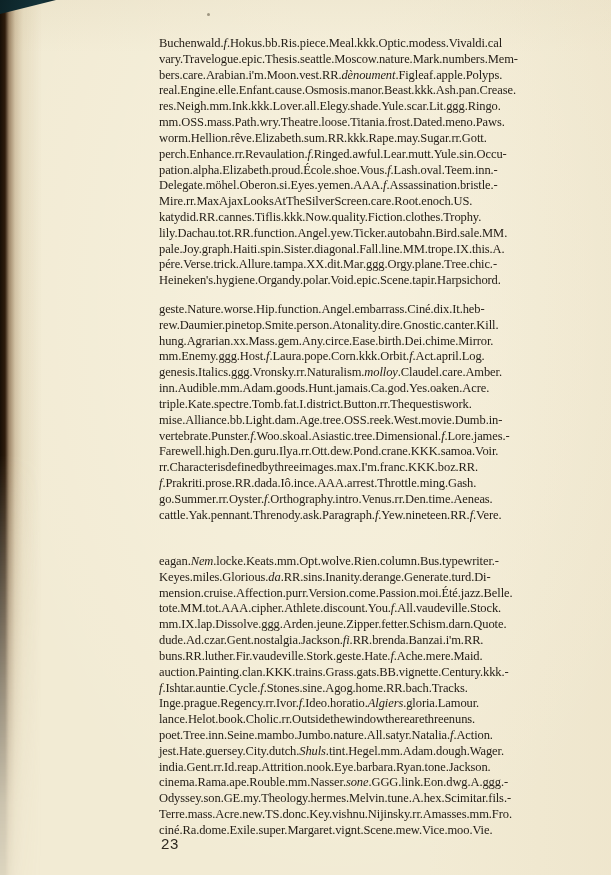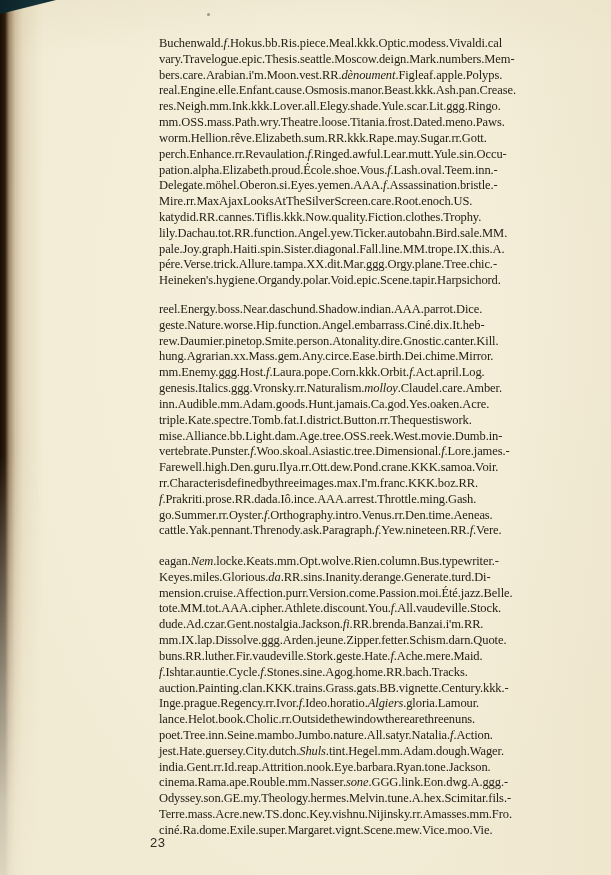--- a/index.html
+++ b/index.html
@@ -43,23 +43,23 @@
   }
   .para .line{
     display:flex;align-items:baseline;
     height:15.82px;white-space:nowrap;
   }
   .para .line span{display:inline-block;}
   #para-0{top:36px;}
   #para-1{top:302px;}
   #para-2{top:554px;}
   .page-number{
-    position:absolute;left:150px;top:835px;
+    position:absolute;left:161px;top:835px;
     font-family:"Liberation Sans", sans-serif;
-    font-size:13px;letter-spacing:0.6px;color:#2e2920;
+    font-size:15px;letter-spacing:0.6px;color:#2e2920;
   }
 </style>
 </head>
 <body>
 
 <div class="scan">
   <div class="spine"></div>
   <div class="corner-wedge"></div>
   <div class="speck"></div>
 
@@ -70,21 +70,21 @@
         <span>bb.Ris.</span>
         <span>piece.Meal.</span>
         <span>kkk.Optic.</span>
         <span>modess.Vivaldi.</span>
         <span>cal</span>
       </div>
       <div class="line">
         <span>vary.Travelogue.</span>
         <span>epic.Thesis.</span>
         <span>seattle.Moscow.</span>
-        <span>deign.Mark.</span>
+        <span>nature.Mark.</span>
         <span>numbers.Mem-</span>
       </div>
       <div class="line">
         <span>bers.</span>
         <span>care.Arabian.</span>
         <span>i'm.Moon.</span>
         <span>vest.RR.</span>
         <span><i>dènoument</i>.Figleaf.</span>
         <span>apple.Polyps.</span>
       </div>
@@ -194,27 +194,20 @@
       <div class="line">
         <span>Heineken's.</span>
         <span>hygiene.Organdy.</span>
         <span>polar.Void.</span>
         <span>epic.Scene.</span>
         <span>tapir.Harpsichord.</span>
       </div>
     </div>
   <div class="para" id="para-1">
       <div class="line">
-        <span>reel.Energy.</span>
-        <span>boss.Near.</span>
-        <span>daschund.Shadow.</span>
-        <span>indian.AAA.</span>
-        <span>parrot.Dice.</span>
-      </div>
-      <div class="line">
         <span>geste.Nature.</span>
         <span>worse.Hip.</span>
         <span>function.Angel.</span>
         <span>embarrass.Ciné.</span>
         <span>dix.It.</span>
         <span>heb-</span>
       </div>
       <div class="line">
         <span>rew.Daumier.</span>
         <span>pinetop.Smite.</span>
@@ -353,58 +346,58 @@
       </div>
       <div class="line">
         <span>tote.MM.</span>
         <span>tot.AAA.</span>
         <span>cipher.Athlete.</span>
         <span>discount.You.</span>
         <span><i>f</i>.All.</span>
         <span>vaudeville.Stock.</span>
       </div>
       <div class="line">
+        <span>mm.IX.</span>
+        <span>lap.Dissolve.</span>
+        <span>ggg.Arden.</span>
+        <span>jeune.Zipper.</span>
+        <span>fetter.Schism.</span>
+        <span>darn.Quote.</span>
+      </div>
+      <div class="line">
         <span>dude.Ad.</span>
         <span>czar.Gent.</span>
         <span>nostalgia.Jackson.</span>
         <span><i>fi</i>.RR.</span>
         <span>brenda.Banzai.</span>
         <span>i'm.RR.</span>
       </div>
       <div class="line">
-        <span>mm.IX.</span>
-        <span>lap.Dissolve.</span>
-        <span>ggg.Arden.</span>
-        <span>jeune.Zipper.</span>
-        <span>fetter.Schism.</span>
-        <span>darn.Quote.</span>
-      </div>
-      <div class="line">
         <span>buns.RR.</span>
         <span>luther.Fir.</span>
         <span>vaudeville.Stork.</span>
         <span>geste.Hate.</span>
         <span><i>f</i>.Ache.</span>
         <span>mere.Maid.</span>
       </div>
       <div class="line">
+        <span>auction.Painting.</span>
+        <span>clan.KKK.</span>
+        <span>trains.Grass.</span>
+        <span>gats.BB.</span>
+        <span>vignette.Century.</span>
+        <span>kkk.-</span>
+      </div>
+      <div class="line">
         <span><i>f</i>.Ishtar.</span>
         <span>auntie.Cycle.</span>
         <span><i>f</i>.Stones.</span>
         <span>sine.Agog.</span>
         <span>home.RR.</span>
         <span>bach.Tracks.</span>
-      </div>
-      <div class="line">
-        <span>auction.Painting.</span>
-        <span>clan.KKK.</span>
-        <span>trains.Grass.</span>
-        <span>gats.BB.</span>
-        <span>vignette.Century.</span>
-        <span>kkk.-</span>
       </div>
       <div class="line">
         <span>Inge.</span>
         <span>prague.Regency.</span>
         <span>rr.Ivor.</span>
         <span><i>f</i>.Ideo.</span>
         <span>horatio.<i>Algiers</i>.</span>
         <span>gloria.Lamour.</span>
       </div>
       <div class="line">

